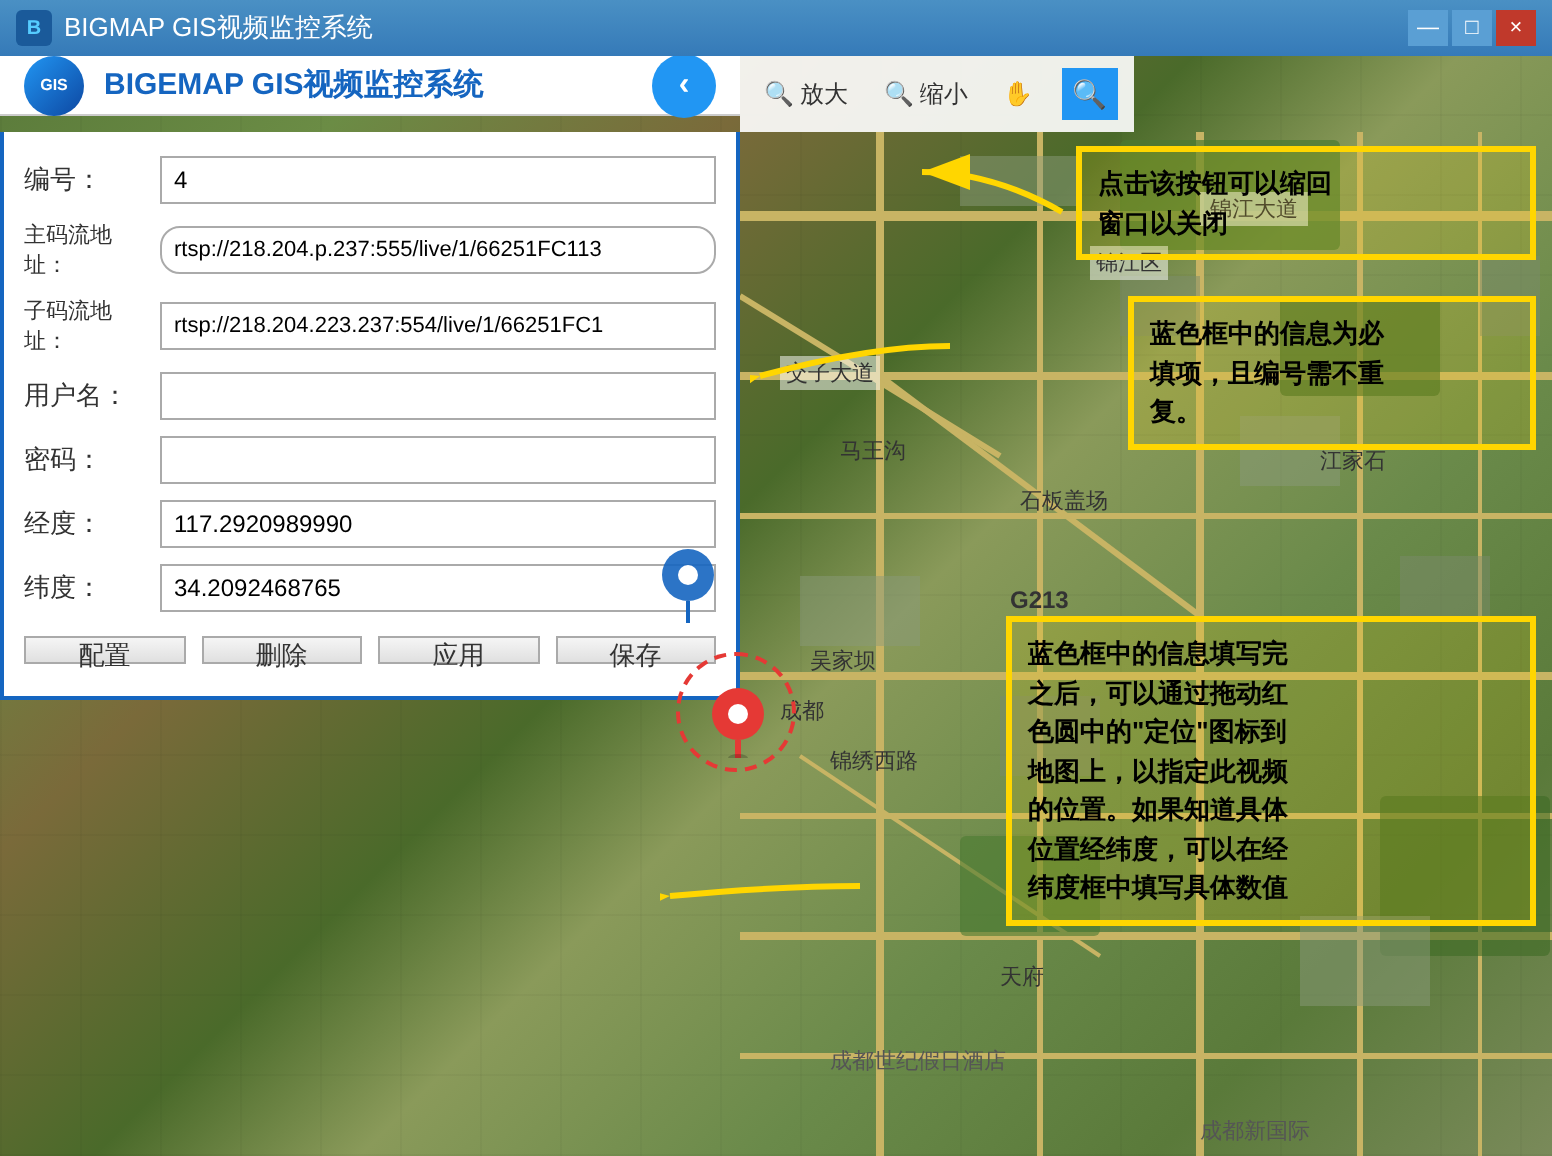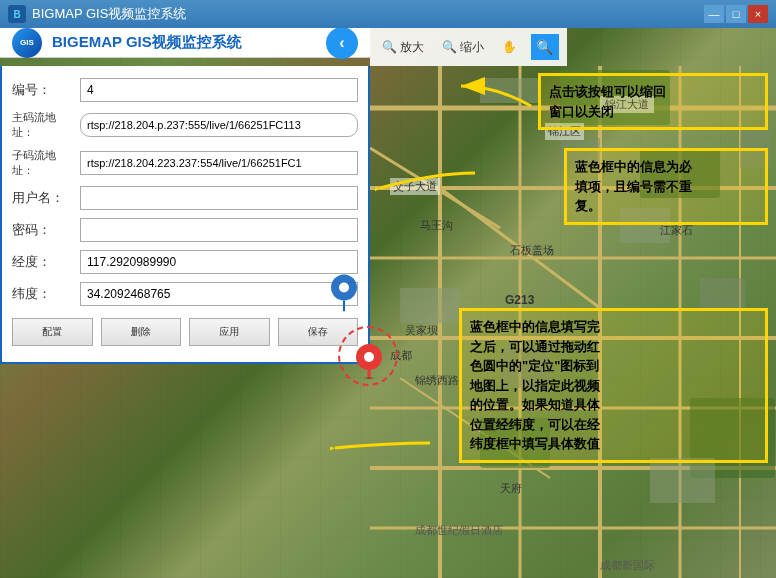--- a/index.html
+++ b/index.html
@@ -168,24 +168,24 @@
 
     
     .action-row {
       display: flex;
       padding: 8px 10px;
       gap: 8px;
       justify-content: center;
     }
     .action-btn {
       flex: 1;
-      height: 28px;
+      height: 14px;
       border: 1px solid #aaa;
       background: linear-gradient(to bottom, #f5f5f5, #e0e0e0);
-      font-size: 10px;
+      font-size: 13px;
       cursor: pointer;
       font-family: inherit;
       color: #333;
     }
 
     
     .annotation-box {
       position: absolute;
       border: 3px solid #FFD600;
       background: rgba(255,214,0,0.15);
@@ -372,21 +372,21 @@
 
   <svg style="position:absolute;top:120px;left:375px;width:120px;height:60px;z-index:79;pointer-events:none;">
     <defs>
       <marker id="arrowhead2" markerWidth="8" markerHeight="6" refX="0" refY="3" orient="auto">
         <polygon points="8 0, 0 3, 8 6" fill="#FFD600"></polygon>
       </marker>
     </defs>
     <path d="M 100 25 Q 60 25 5 40" stroke="#FFD600" stroke-width="3" fill="none" marker-end="url(#arrowhead2)"></path>
   </svg>
 
-  <div class="annotation-box" style="top:280px;right:8px;width:309px;">
+  <div class="annotation-box" style="top:280px;right:8px;width:265px;">
     <span>蓝色框中的信息填写完<br>之后，可以通过拖动红<br>色圆中的"定位"图标到<br>地图上，以指定此视频<br>的位置。如果知道具体<br>位置经纬度，可以在经<br>纬度框中填写具体数值</span>
   </div>
 
   <svg style="position:absolute;top:395px;left:330px;width:120px;height:50px;z-index:79;pointer-events:none;">
     <defs>
       <marker id="arrowhead3" markerWidth="8" markerHeight="6" refX="0" refY="3" orient="auto">
         <polygon points="8 0, 0 3, 8 6" fill="#FFD600"></polygon>
       </marker>
     </defs>
     <path d="M 100 20 Q 60 20 5 25" stroke="#FFD600" stroke-width="3" fill="none" marker-end="url(#arrowhead3)"></path>

